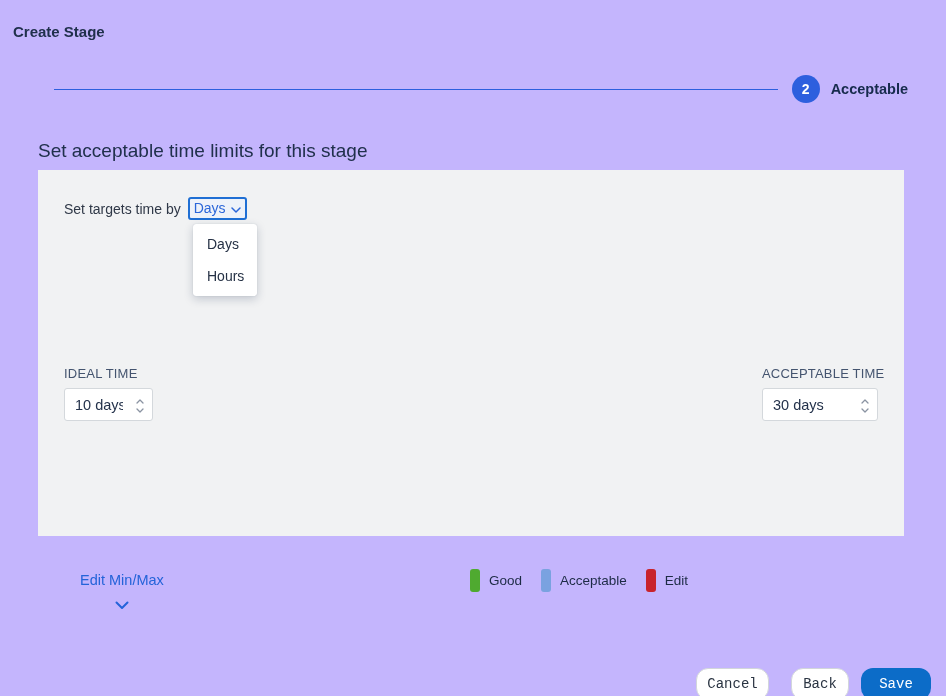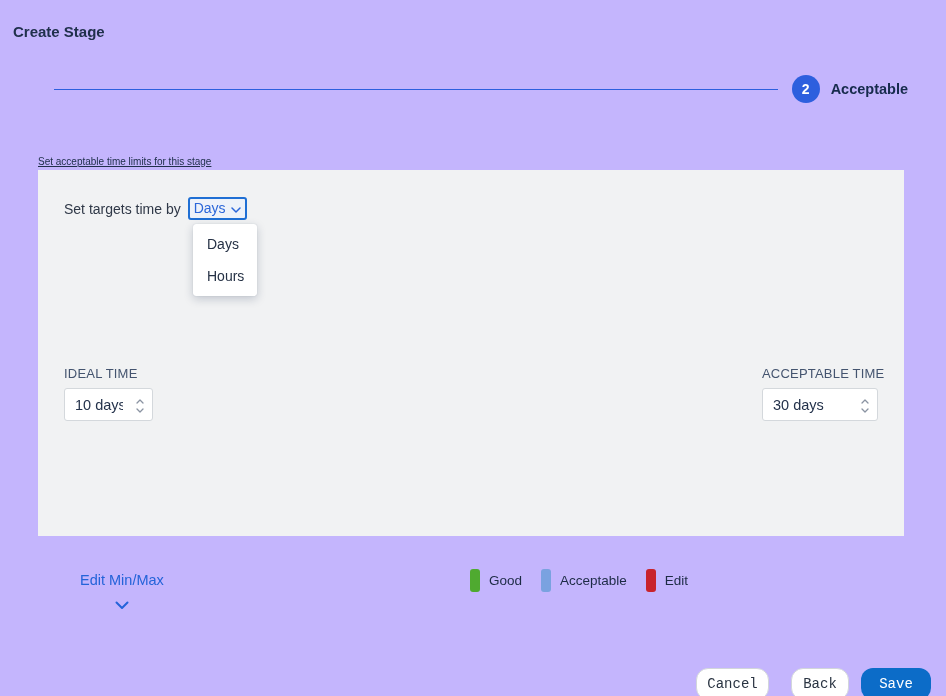--- a/index.html
+++ b/index.html
@@ -12,21 +12,21 @@
   
   .stepper { position: absolute; left: 40px; right: 38px; top: 74px; height: 30px; display: flex; align-items: center; }
   .step { display: flex; align-items: center; cursor: pointer; }
   .step-circle { width: 28px; height: 28px; border-radius: 50%; display: flex; align-items: center; justify-content: center; flex: none; }
   .step-circle.done { background: #fff; border: 2px solid #2d5fde; }
   .step-circle.active { background: #2d5fde; color: #fff; font-size: 14px; font-weight: 600; }
   .step-label { margin-left: 11px; font-size: 14.5px; color: #172b4d; }
   .step-label.bold { font-weight: 600; }
   .step-line { flex: 1; height: 1px; background: #2d5fde; margin: 0 14px; }
 
-  .section-heading { position: absolute; left: 38px; top: 156px; font-size: 10px; color: #20304c; text-decoration: underline; }
+  .section-heading { position: absolute; left: 38px; top: 140px; font-size: 19px; color: #20304c; }
 
   
   .panel { position: absolute; left: 38px; top: 170px; width: 866px; height: 366px; background: #f1f2f3; }
 
   .target-row { position: absolute; left: 26px; top: 27px; display: flex; align-items: center; font-size: 14px; color: #2f3847; }
   .unit-trigger { margin-left: 7px; display: inline-flex; align-items: center; gap: 5px; border: 2px solid #1f6fd4; border-radius: 3px; padding: 1px 4px 2px 4px; color: #2b66d9; font-size: 14px; background: #eef2f9; cursor: pointer; }
 
   .unit-menu { position: absolute; left: 155px; top: 54px; width: 64px; background: #fff; border-radius: 3px; box-shadow: 0 3px 10px rgba(23,43,77,0.22), 0 0 1px rgba(23,43,77,0.25); padding: 4px 0; z-index: 5; }
   .unit-item { height: 32px; display: flex; align-items: center; padding: 0 14px; font-size: 14px; color: #253145; cursor: pointer; }
 

